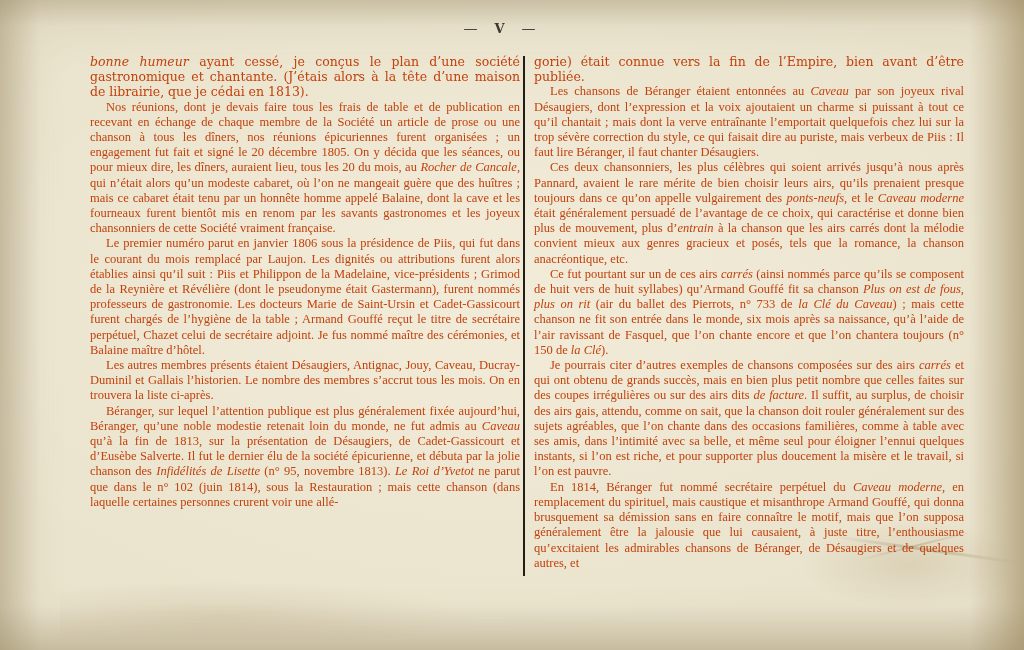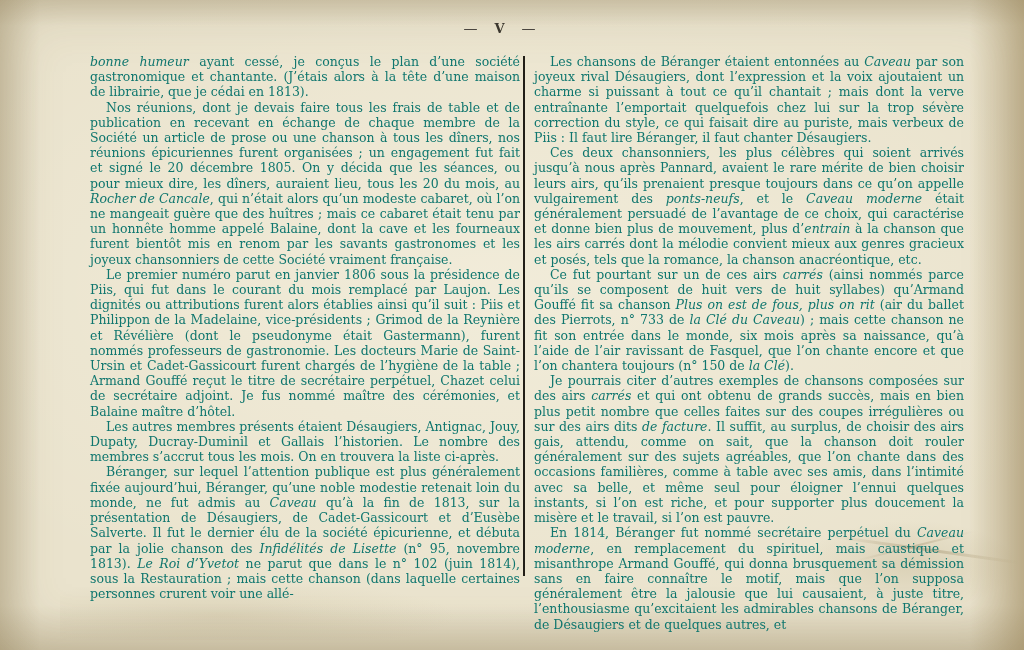--- a/index.html
+++ b/index.html
@@ -41,29 +41,29 @@
   }
   .header .num{font-size:13px;font-weight:bold;color:#3c382f;}
 
   .divider{
     position:absolute;left:523px;top:56px;width:2px;height:520px;
     background:#211e17;z-index:4;
   }
 
   .col{
     position:absolute;top:54px;z-index:4;
-    color:#0f766e;
+    color:#c2410c;
     font-size:12.5px;line-height:15.2px;
     text-align:justify;
     text-rendering:optimizeLegibility;
   }
   .col-left{left:90px;width:430px;}
   .col-right{left:534px;width:430px;}
   .para{margin:0;}
-  .para.indent{text-indent:16px;}
+  .para.indent{text-indent:16px;font-family:Liberation Serif, serif;}
   .it{font-style:italic;}
 </style>
 </head>
 <body>
 
 <div class="scan">
   <div class="stain1"></div>
   <div class="stain2"></div>
   <div class="crease"></div>
   <div class="crease2"></div>
@@ -73,23 +73,24 @@
     <span class="num">V</span>
     <span class="dash">—</span>
   </div>
 
   <div class="divider"></div>
 
   <div class="col col-left" id="col-left">
       <p class="para"><span class="it">bonne humeur</span><span> ayant cessé, je conçus le plan d’une société gastronomique et chantante. (J’étais alors à la tête d’une maison de librairie, que je cédai en 1813).</span></p>
       <p class="para indent"><span>Nos réunions, dont je devais faire tous les frais de table et de publication en recevant en échange de chaque membre de la Société un article de prose ou une chanson à tous les dîners, nos réunions épicuriennes furent organisées ; un engagement fut fait et signé le 20 décembre 1805. On y décida que les séances, ou pour mieux dire, les dîners, auraient lieu, tous les 20 du mois, au </span><span class="it">Rocher de Cancale</span><span>, qui n’était alors qu’un modeste cabaret, où l’on ne mangeait guère que des huîtres ; mais ce cabaret était tenu par un honnête homme appelé Balaine, dont la cave et les fourneaux furent bientôt mis en renom par les savants gastronomes et les joyeux chansonniers de cette Société vraiment française.</span></p>
       <p class="para indent"><span>Le premier numéro parut en janvier 1806 sous la présidence de Piis, qui fut dans le courant du mois remplacé par Laujon. Les dignités ou attributions furent alors établies ainsi qu’il suit : Piis et Philippon de la Madelaine, vice-présidents ; Grimod de la Reynière et Révélière (dont le pseudonyme était Gastermann), furent nommés professeurs de gastronomie. Les docteurs Marie de Saint-Ursin et Cadet-Gassicourt furent chargés de l’hygiène de la table ; Armand Gouffé reçut le titre de secrétaire perpétuel, Chazet celui de secrétaire adjoint. Je fus nommé maître des cérémonies, et Balaine maître d’hôtel.</span></p>
-      <p class="para indent"><span>Les autres membres présents étaient Désaugiers, Antignac, Jouy, Dupaty, Ducray-Duminil et Gallais l’historien. Le nombre des membres s’accrut tous les mois. On en trouvera la liste ci-après.</span></p>
+      <p class="para indent"><span>Les autres membres présents étaient Désaugiers, Antignac, Jouy, Caveau, Ducray-Duminil et Gallais l’historien. Le nombre des membres s’accrut tous les mois. On en trouvera la liste ci-après.</span></p>
       <p class="para indent"><span>Béranger, sur lequel l’attention publique est plus généralement fixée aujourd’hui, Béranger, qu’une noble modestie retenait loin du monde, ne fut admis au </span><span class="it">Caveau</span><span> qu’à la fin de 1813, sur la présentation de Désaugiers, de Cadet-Gassicourt et d’Eusèbe Salverte. Il fut le dernier élu de la société épicurienne, et débuta par la jolie chanson des </span><span class="it">Infidélités de Lisette</span><span> (n° 95, novembre 1813). </span><span class="it">Le Roi d’Yvetot</span><span> ne parut que dans le n° 102 (juin 1814), sous la Restauration ; mais cette chanson (dans laquelle certaines personnes crurent voir une allé-</span></p>
     </div>
   <div class="col col-right" id="col-right">
+      <p class="para"><span>gorie) était connue vers la fin de l’Empire, bien avant d’être publiée.</span></p>
       <p class="para indent"><span>Les chansons de Béranger étaient entonnées au </span><span class="it">Caveau</span><span> par son joyeux rival Désaugiers, dont l’expression et la voix ajoutaient un charme si puissant à tout ce qu’il chantait ; mais dont la verve entraînante l’emportait quelquefois chez lui sur la trop sévère correction du style, ce qui faisait dire au puriste, mais verbeux de Piis : Il faut lire Béranger, il faut chanter Désaugiers.</span></p>
       <p class="para indent"><span>Ces deux chansonniers, les plus célèbres qui soient arrivés jusqu’à nous après Pannard, avaient le rare mérite de bien choisir leurs airs, qu’ils prenaient presque toujours dans ce qu’on appelle vulgairement des </span><span class="it">ponts-neufs</span><span>, et le </span><span class="it">Caveau moderne</span><span> était généralement persuadé de l’avantage de ce choix, qui caractérise et donne bien plus de mouvement, plus d’</span><span class="it">entrain</span><span> à la chanson que les airs carrés dont la mélodie convient mieux aux genres gracieux et posés, tels que la romance, la chanson anacréontique, etc.</span></p>
       <p class="para indent"><span>Ce fut pourtant sur un de ces airs </span><span class="it">carrés</span><span> (ainsi nommés parce qu’ils se composent de huit vers de huit syllabes) qu’Armand Gouffé fit sa chanson </span><span class="it">Plus on est de fous, plus on rit</span><span> (air du ballet des Pierrots, n° 733 de </span><span class="it">la Clé du Caveau</span><span>) ; mais cette chanson ne fit son entrée dans le monde, six mois après sa naissance, qu’à l’aide de l’air ravissant de Fasquel, que l’on chante encore et que l’on chantera toujours (n° 150 de </span><span class="it">la Clé</span><span>).</span></p>
       <p class="para indent"><span>Je pourrais citer d’autres exemples de chansons composées sur des airs </span><span class="it">carrés</span><span> et qui ont obtenu de grands succès, mais en bien plus petit nombre que celles faites sur des coupes irrégulières ou sur des airs dits </span><span class="it">de facture</span><span>. Il suffit, au surplus, de choisir des airs gais, attendu, comme on sait, que la chanson doit rouler généralement sur des sujets agréables, que l’on chante dans des occasions familières, comme à table avec ses amis, dans l’intimité avec sa belle, et même seul pour éloigner l’ennui quelques instants, si l’on est riche, et pour supporter plus doucement la misère et le travail, si l’on est pauvre.</span></p>
       <p class="para indent"><span>En 1814, Béranger fut nommé secrétaire perpétuel du </span><span class="it">Caveau moderne</span><span>, en remplacement du spirituel, mais caustique et misanthrope Armand Gouffé, qui donna brusquement sa démission sans en faire connaître le motif, mais que l’on supposa généralement être la jalousie que lui causaient, à juste titre, l’enthousiasme qu’excitaient les admirables chansons de Béranger, de Désaugiers et de quelques autres, et</span></p>
     </div>
 </div>
 
 </body></html>

